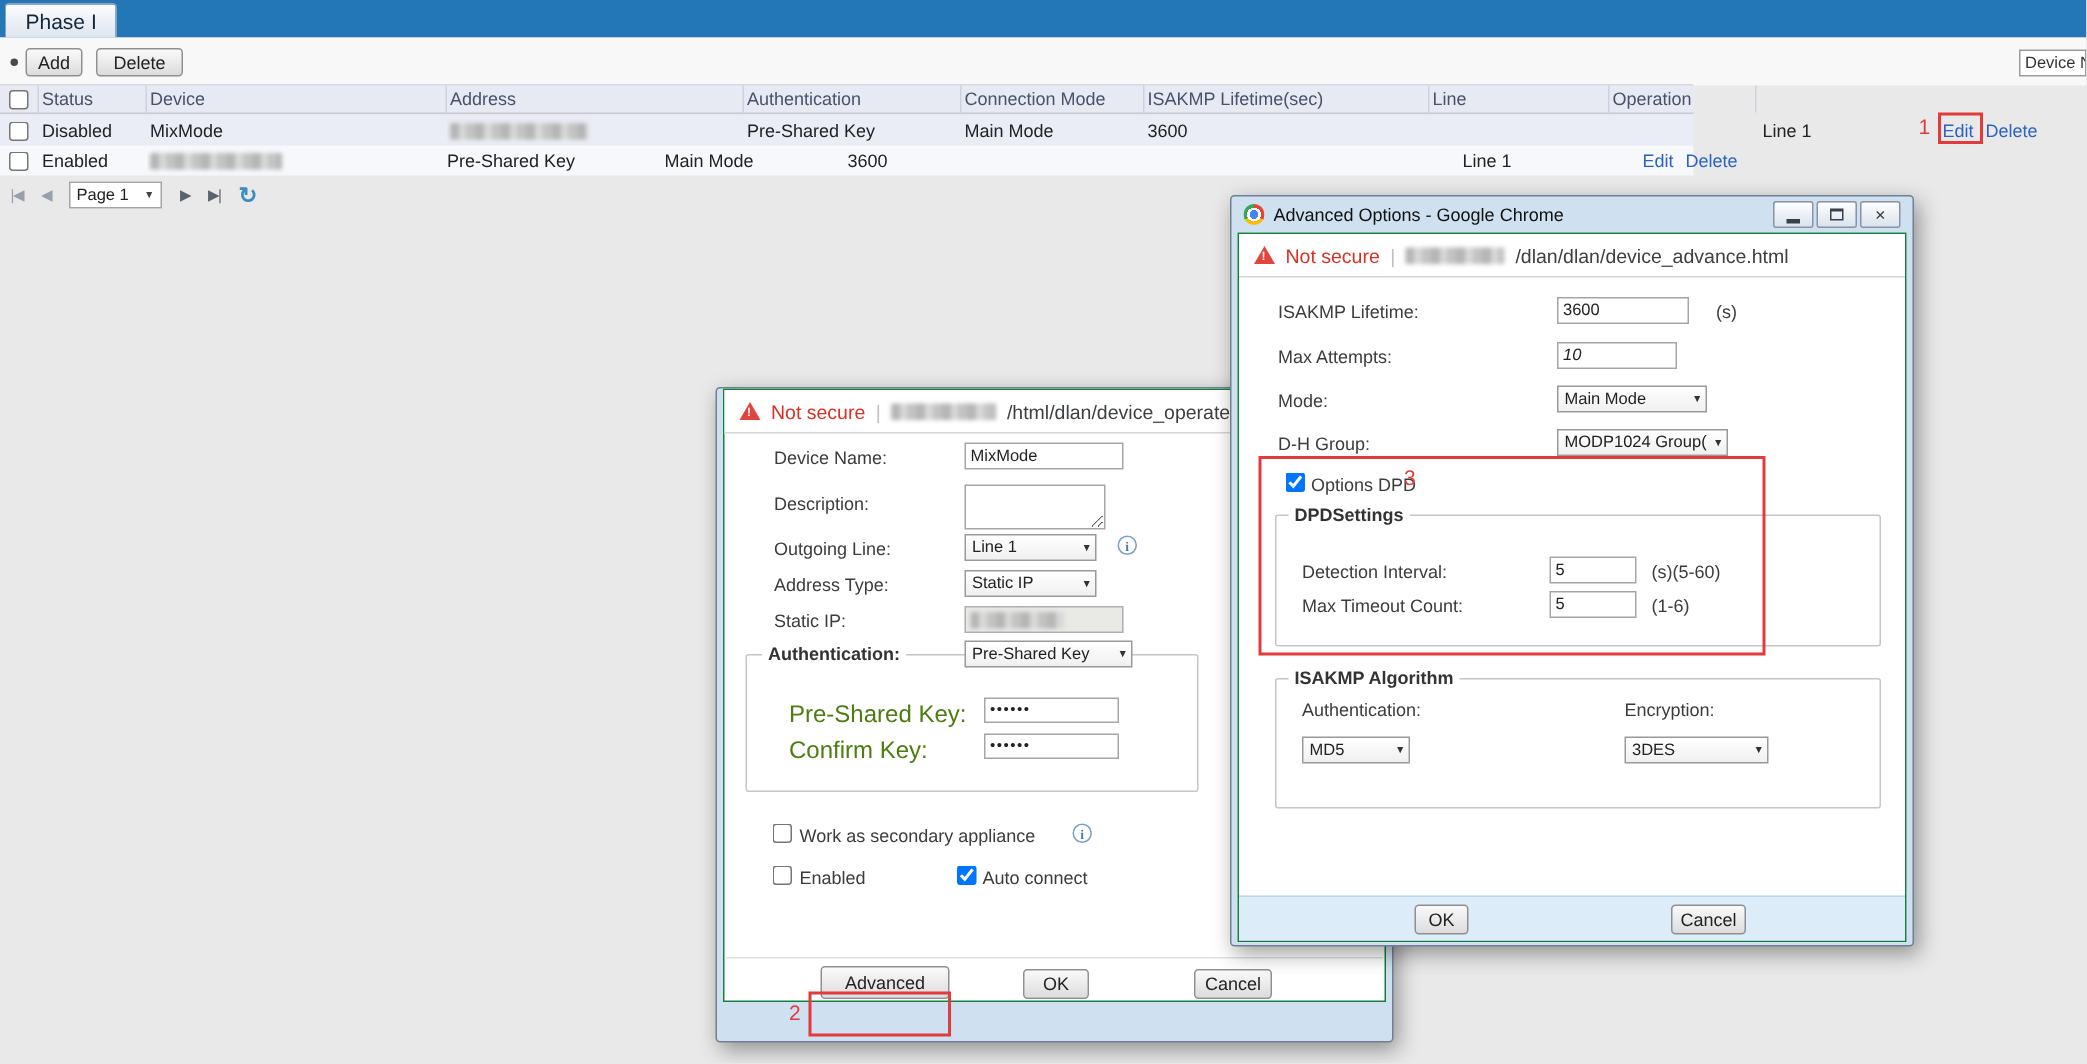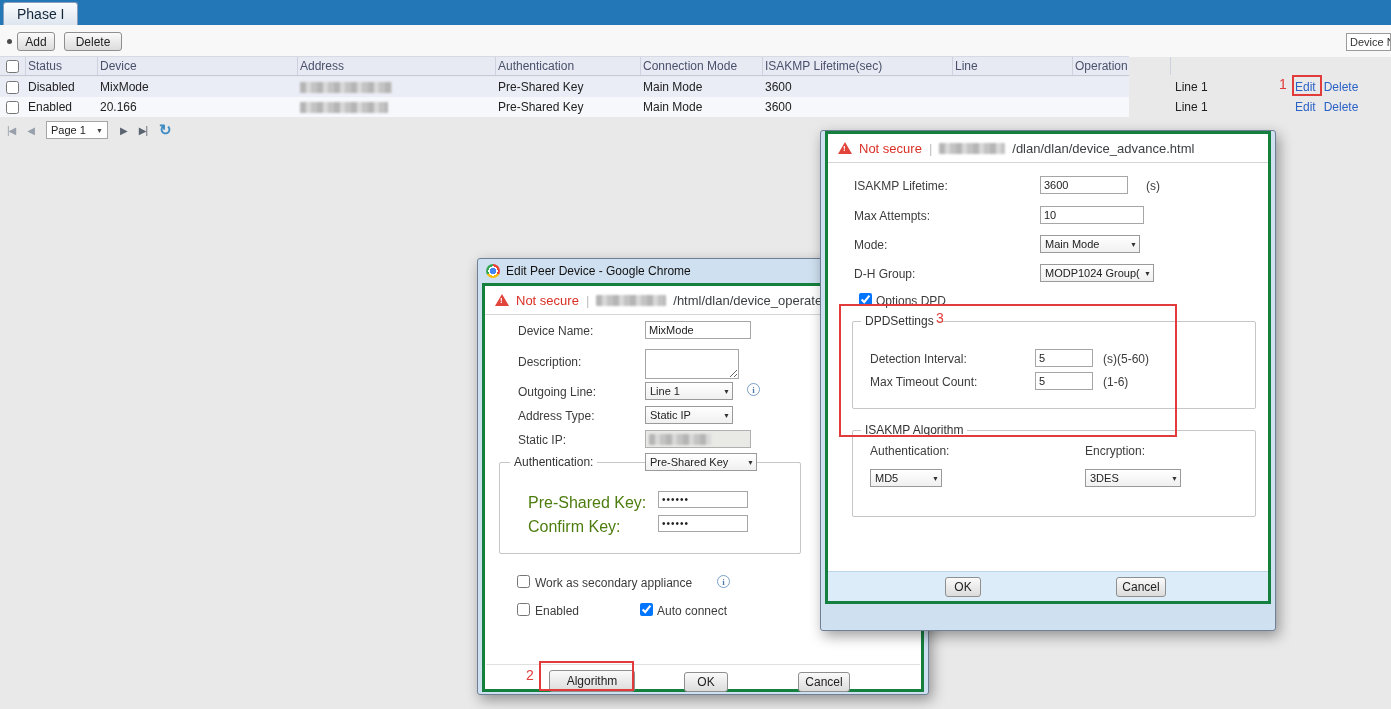--- a/index.html
+++ b/index.html
@@ -41,38 +41,38 @@
 
 
 .win{position:absolute;background:#cfe0f0;border:1px solid #6f8096;border-radius:3px;box-shadow:3px 5px 14px rgba(0,0,0,.38);padding:0 4px 4px}
 .win-title{height:24px;display:flex;align-items:center;gap:6px;padding:0 4px;font-size:12px;color:#111}
 .chrome-icon{width:14px;height:14px;border-radius:50%;flex:none;background:radial-gradient(circle at 50% 50%,#4286f5 0 3px,#fff 3px 4.6px,rgba(0,0,0,0) 4.6px),conic-gradient(#ea4335 0 120deg,#fbbc05 120deg 240deg,#34a853 240deg 360deg)}
 .win-title-text{white-space:nowrap;overflow:hidden}
 .win-controls{margin-left:auto;display:flex;gap:2px}
 .wc{width:27px;height:18px;border:1px solid #8795a5;border-radius:2px;background:linear-gradient(#fefefe,#dbe3ec);display:flex;align-items:center;justify-content:center;color:#37414d;font-size:12px}
 .min-glyph{width:9px;height:3px;background:#37414d;margin-top:9px}
 .max-glyph{width:9px;height:8px;border:1px solid #37414d;border-top-width:2px}
-.win-body{position:relative;background:#fff;border:3px solid #15803d}
+.win-body{position:relative;background:#fff;border:1px solid #15803d}
 .addrbar{height:29px;border-bottom:1px solid #d6d6d6;display:flex;align-items:center;gap:7px;padding:0 10px;background:#fff}
 .warn-tri{width:0;height:0;border-left:7px solid transparent;border-right:7px solid transparent;border-bottom:12px solid #e1443a;position:relative;flex:none}
 .warn-tri::after{content:"!";position:absolute;left:-2px;top:2px;color:#fff;font-size:8px;font-weight:bold}
 .notsecure{color:#d93025;font-size:13px;white-space:nowrap}
 .addr-sep{color:#c0c0c0;font-size:13px}
 .urltext{color:#3c4043;font-size:13px;white-space:nowrap}
 .redact{display:inline-block;height:11px;border-radius:1px;background:repeating-linear-gradient(90deg,#b5b5b5 0 6px,#d8d8d8 6px 11px,#c3c3c3 11px 17px);filter:blur(1.3px)}
 
 .form{position:absolute;left:0;right:0;top:29px;bottom:0}
 .flabel{position:absolute;font-size:12px;color:#3c3c3c;white-space:nowrap}
 .tinput{position:absolute;height:18px;border:1px solid #a6a6a6;font-size:11px;padding:0 3px;font-family:inherit;background:#fff;color:#222}
 .fakeinput{position:absolute;height:18px;border:1px solid #b0b0b0;background:#e9e9e6;display:flex;align-items:center;padding:0 3px}
 .sel{position:absolute;height:18px;border:1px solid #9a9a9a;background:linear-gradient(#fff,#f0f0f0);font-size:11px;color:#222;display:flex;align-items:center;padding:0 15px 0 4px;white-space:nowrap;overflow:hidden}
 .sel::after{content:"▼";position:absolute;right:2px;top:5px;font-size:7px;color:#333}
 .ccb{position:absolute;width:13px;height:13px;margin:0}
 .group{position:absolute;border:1px solid #c6c6c6;border-radius:2px}
-.legend{position:absolute;top:-8px;background:#fff;padding:0 4px;font-size:12px;font-weight:normal;color:#333;white-space:nowrap}
+.legend{position:absolute;top:-8px;background:#fff;padding:0 4px;font-size:12px;font-weight:bold;color:#333;white-space:nowrap}
 .info-icon{position:absolute;width:13px;height:13px;border:1px solid #7aa0c8;border-radius:50%;color:#4f7cab;font-size:9px;font-weight:bold;display:flex;align-items:center;justify-content:center;font-family:"Liberation Serif",serif;background:#fff}
 .desc-area{position:absolute;border:1px solid #a6a6a6;resize:both;font-family:inherit;font-size:11px}
 .hr{position:absolute;left:1px;right:1px;border-top:1px solid #e0e0e0}
 .dlg-btn{position:absolute}
 .win-footer{position:absolute;left:0;right:0;bottom:0;height:30px;background:#dcedf9;border-top:1px solid #bdd7ea}
 .plabel{position:absolute;font-size:16px;color:#4d7c0f;white-space:nowrap;text-align:left;width:122px}
 
 
 .anno-box{position:absolute;border:2px solid #e23b3b;z-index:30;pointer-events:none}
 .anno-num{position:absolute;color:#e23b3b;font-size:14px;z-index:30}
@@ -126,21 +126,20 @@
         <span class="op-gap"></span>
       <span class="link">Delete</span>
     </div>
   </div>
 
   <div class="trow r2">
     <div class="cell cb-cell">
         <input type="checkbox" class="cb" style="">
       </div>
     <div class="cell w-status">Enabled</div>
-    <div class="cell w-device">20.166</div>
     <div class="cell w-address">
         <span class="redact" style="width:88px"></span>
       </div>
     <div class="cell w-auth">Pre-Shared Key</div>
     <div class="cell w-mode">Main Mode</div>
     <div class="cell w-life">3600</div>
     <div class="cell w-desc"></div>
     <div class="cell w-line">Line 1</div>
     <div class="cell w-op">
       <span class="link">Edit</span>
@@ -155,24 +154,20 @@
     <div class="page-box">
       <span>Page 1</span>
       <span class="arr">▼</span>
     </div>
     <span class="pg-ico pg-dark">▶</span>
     <span class="pg-ico pg-dark">▶|</span>
     <span class="refresh">↻</span>
   </div>
 
   <div class="win" style="left:477px;top:258px;width:452px;height:437px;z-index:10">
-    <div class="win-title">
-      <span class="chrome-icon"></span>
-      <span class="win-title-text">Edit Peer Device - Google Chrome</span>
-    </div>
     <div class="win-body" style="height:409px">
       <div class="addrbar">
         <span class="warn-tri"></span>
         <span class="notsecure">Not secure</span>
         <span class="addr-sep">|</span>
         <span class="redact" style="width:70px"></span>
         <span class="urltext">/html/dlan/device_operate.ht</span>
       </div>
       <div class="form">
         <span class="flabel" style="left:33px;top:9px">Device Name:</span>
@@ -211,43 +206,56 @@
         <input type="checkbox" class="ccb" style="left: 32px; top: 260px;">
         <span class="flabel" style="left:50px;top:261px">Work as secondary appliance</span>
         <span class="info-icon" style="left:232px;top:260px">i</span>
 
         <input type="checkbox" class="ccb" style="left: 32px; top: 288px;">
         <span class="flabel" style="left:50px;top:289px">Enabled</span>
         <input type="checkbox" class="ccb" style="left: 155px; top: 288px;" checked="">
         <span class="flabel" style="left:172px;top:289px">Auto connect</span>
 
         <div class="hr" style="top:349px"></div>
-        <div class="btn dlg-btn" style="left:64px;top:355px;width:86px;height:22px">Algorithm</div>
+        <div class="btn dlg-btn" style="left:64px;top:355px;width:86px;height:22px">Advanced</div>
         <div class="btn dlg-btn" style="left:199px;top:357px;width:44px;height:20px">OK</div>
         <div class="btn dlg-btn" style="left:313px;top:357px;width:52px;height:20px">Cancel</div>
       </div>
     </div>
   </div>
 
   <div class="win" style="left:820px;top:130px;width:456px;height:501px;z-index:20">
+    <div class="win-title">
+      <span class="chrome-icon"></span>
+      <span class="win-title-text">Advanced Options - Google Chrome</span>
+      <span class="win-controls">
+        <span class="wc">
+            <span class="min-glyph"></span>
+          </span>
+        <span class="wc">
+            <span class="max-glyph"></span>
+          </span>
+        <span class="wc">×</span>
+      </span>
+    </div>
     <div class="win-body" style="height:473px">
       <div class="addrbar">
         <span class="warn-tri"></span>
         <span class="notsecure">Not secure</span>
         <span class="addr-sep">|</span>
         <span class="redact" style="width:66px"></span>
         <span class="urltext">/dlan/dlan/device_advance.html</span>
       </div>
       <div class="form">
         <span class="flabel" style="left:26px;top:16px">ISAKMP Lifetime:</span>
         <input class="tinput" style="left: 212px; top: 13px; width: 88px;" value="3600">
         <span class="flabel" style="left:318px;top:16px">(s)</span>
 
         <span class="flabel" style="left:26px;top:46px">Max Attempts:</span>
-        <input class="tinput" style="left: 212px; top: 43px; width: 104px;" value="10">
+        <input class="tinput" style="left: 212px; top: 43px; width: 80px; font-style: italic;" value="10">
 
         <span class="flabel" style="left:26px;top:75px">Mode:</span>
         <div class="sel" style="left:212px;top:72px;width:100px">
             <span>Main Mode</span>
           </div>
 
         <span class="flabel" style="left:26px;top:104px">D-H Group:</span>
         <div class="sel" style="left:212px;top:101px;width:114px">
             <span>MODP1024 Group(</span>
           </div>

